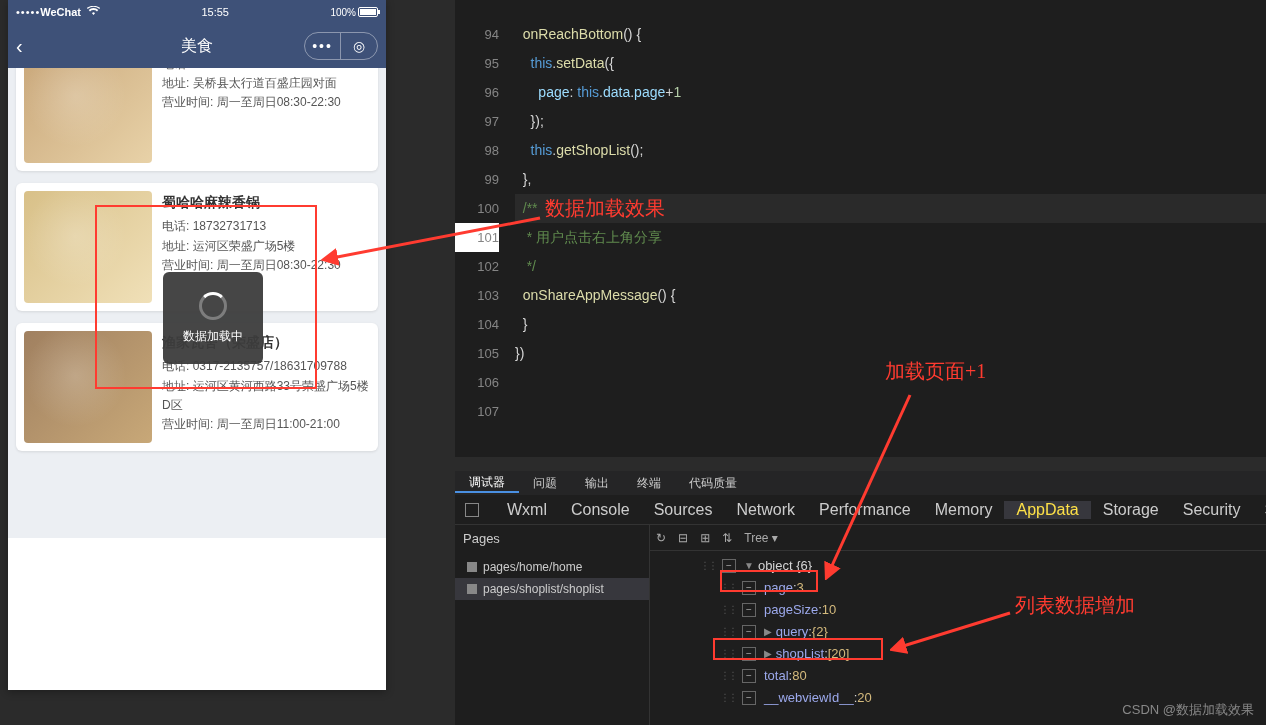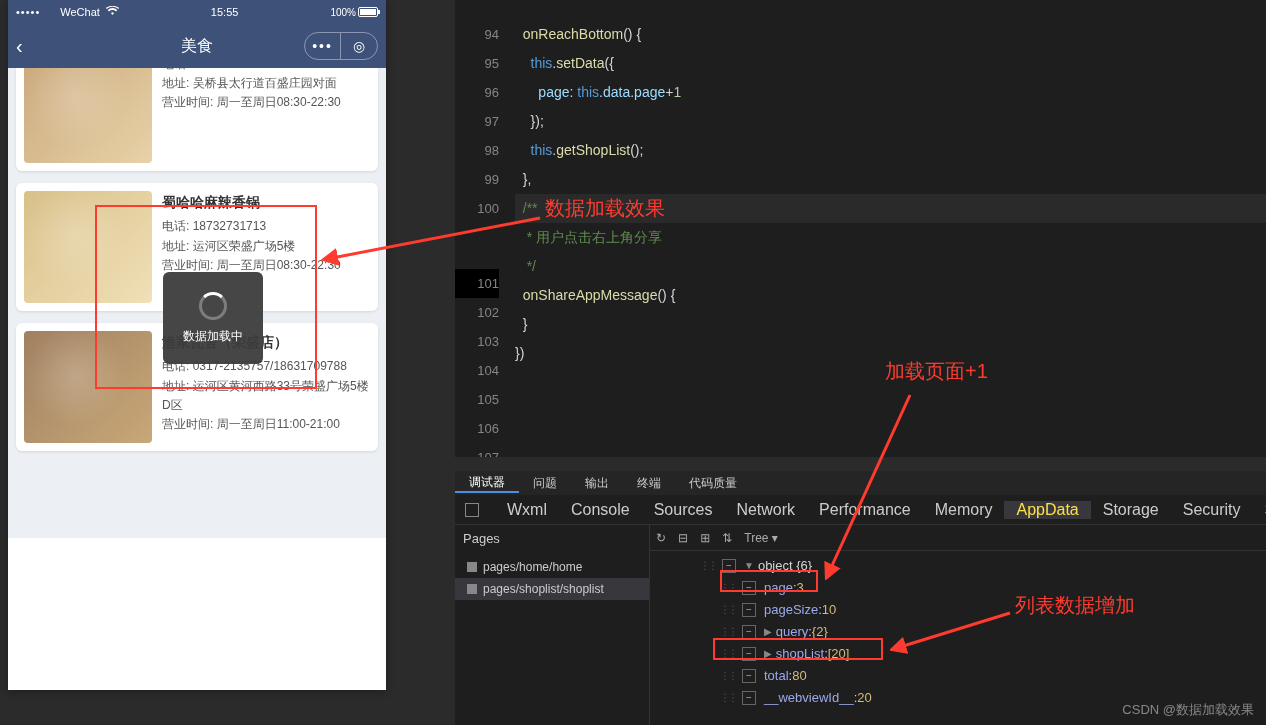--- a/index.html
+++ b/index.html
@@ -2,21 +2,21 @@
 <html><head>
 <meta charset="utf-8">
 <style>
 * { box-sizing: border-box; margin: 0; padding: 0; font-family: -apple-system, "Microsoft YaHei", sans-serif; }
 body { background: #2b2b2b; width: 1266px; height: 725px; position: relative; overflow: hidden; }
 
 
 .phone { position: absolute; left: 8px; top: 0; width: 378px; height: 690px; background: #fff; box-shadow: 0 2px 8px rgba(0,0,0,.3); }
 .statusbar { height: 24px; background: #3e5178; color: #fff; font-size: 11px; display: flex; align-items: center; padding: 0 8px; }
 .statusbar .dots { letter-spacing: 1px; }
-.statusbar .carrier { margin-left: 20px; }
+.statusbar .carrier { margin-left: 0; font-weight: bold; }
 .statusbar .wifi { margin-left: 6px; }
 .statusbar .time { flex: 1; text-align: center; font-weight: 500; }
 .statusbar .battery { font-size: 10px; }
 .statusbar .battery-icon { display: inline-block; width: 20px; height: 10px; border: 1px solid #fff; border-radius: 2px; margin-left: 2px; position: relative; vertical-align: middle; }
 .statusbar .battery-icon::after { content: ''; position: absolute; right: -3px; top: 2px; width: 2px; height: 4px; background: #fff; }
 .statusbar .battery-icon::before { content: ''; position: absolute; left: 1px; top: 1px; right: 1px; bottom: 1px; background: #fff; }
 
 .navbar { height: 44px; background: #3e5178; color: #fff; display: flex; align-items: center; padding: 0 8px; position: relative; }
 .navbar .back { font-size: 20px; }
 .navbar .title { position: absolute; left: 0; right: 0; text-align: center; font-size: 16px; }
@@ -42,28 +42,28 @@
 .loading-toast .txt { font-size: 12px; }
 
 .redbox { position: absolute; border: 2px solid #ff3b30; pointer-events: none; z-index: 20; }
 .rb1 { left: 95px; top: 205px; width: 222px; height: 184px; }
 .rb2 { left: 720px; top: 570px; width: 98px; height: 22px; }
 .rb3 { left: 713px; top: 638px; width: 170px; height: 22px; }
 
 .arrow { position: absolute; z-index: 21; pointer-events: none; }
 .anno { position: absolute; color: #ff3b30; font-size: 20px; z-index: 21; pointer-events: none; }
 .anno1 { left: 545px; top: 195px; }
-.anno2 { left: 885px; top: 358px; }
+.anno2 { left: 885px; top: 358px; font-family: Liberation Serif, serif; }
 .anno3 { left: 1015px; top: 592px; }
 
 
 .editor { position: absolute; left: 455px; top: 0; right: 0; height: 457px; background: #1e1e1e; overflow: hidden; }
 .gutter { position: absolute; left: 0; top: 0; width: 52px; background: #1e1e1e; padding-top: 20px; text-align: right; color: #858585; font-family: Consolas, monospace; font-size: 13px; line-height: 29px; padding-right: 8px; }
 .gutter .ln { position: relative; }
-.gutter .current { background: #000000; margin-top: 46px; }
+.gutter .current { background: #ffffff; }
 .code { position: absolute; left: 60px; top: 20px; right: 0; font-family: Consolas, monospace; font-size: 14px; line-height: 29px; }
 .code .line { white-space: pre; }
 .code .hl { background: #2a2a2a; }
 .code .p { color: #d4d4d4; }
 .code .y { color: #dcdcaa; }
 .code .b { color: #569cd6; }
 .code .c { color: #9cdcfe; }
 .code .g { color: #608b4e; }
 .code .n { color: #b5cea8; }
 

